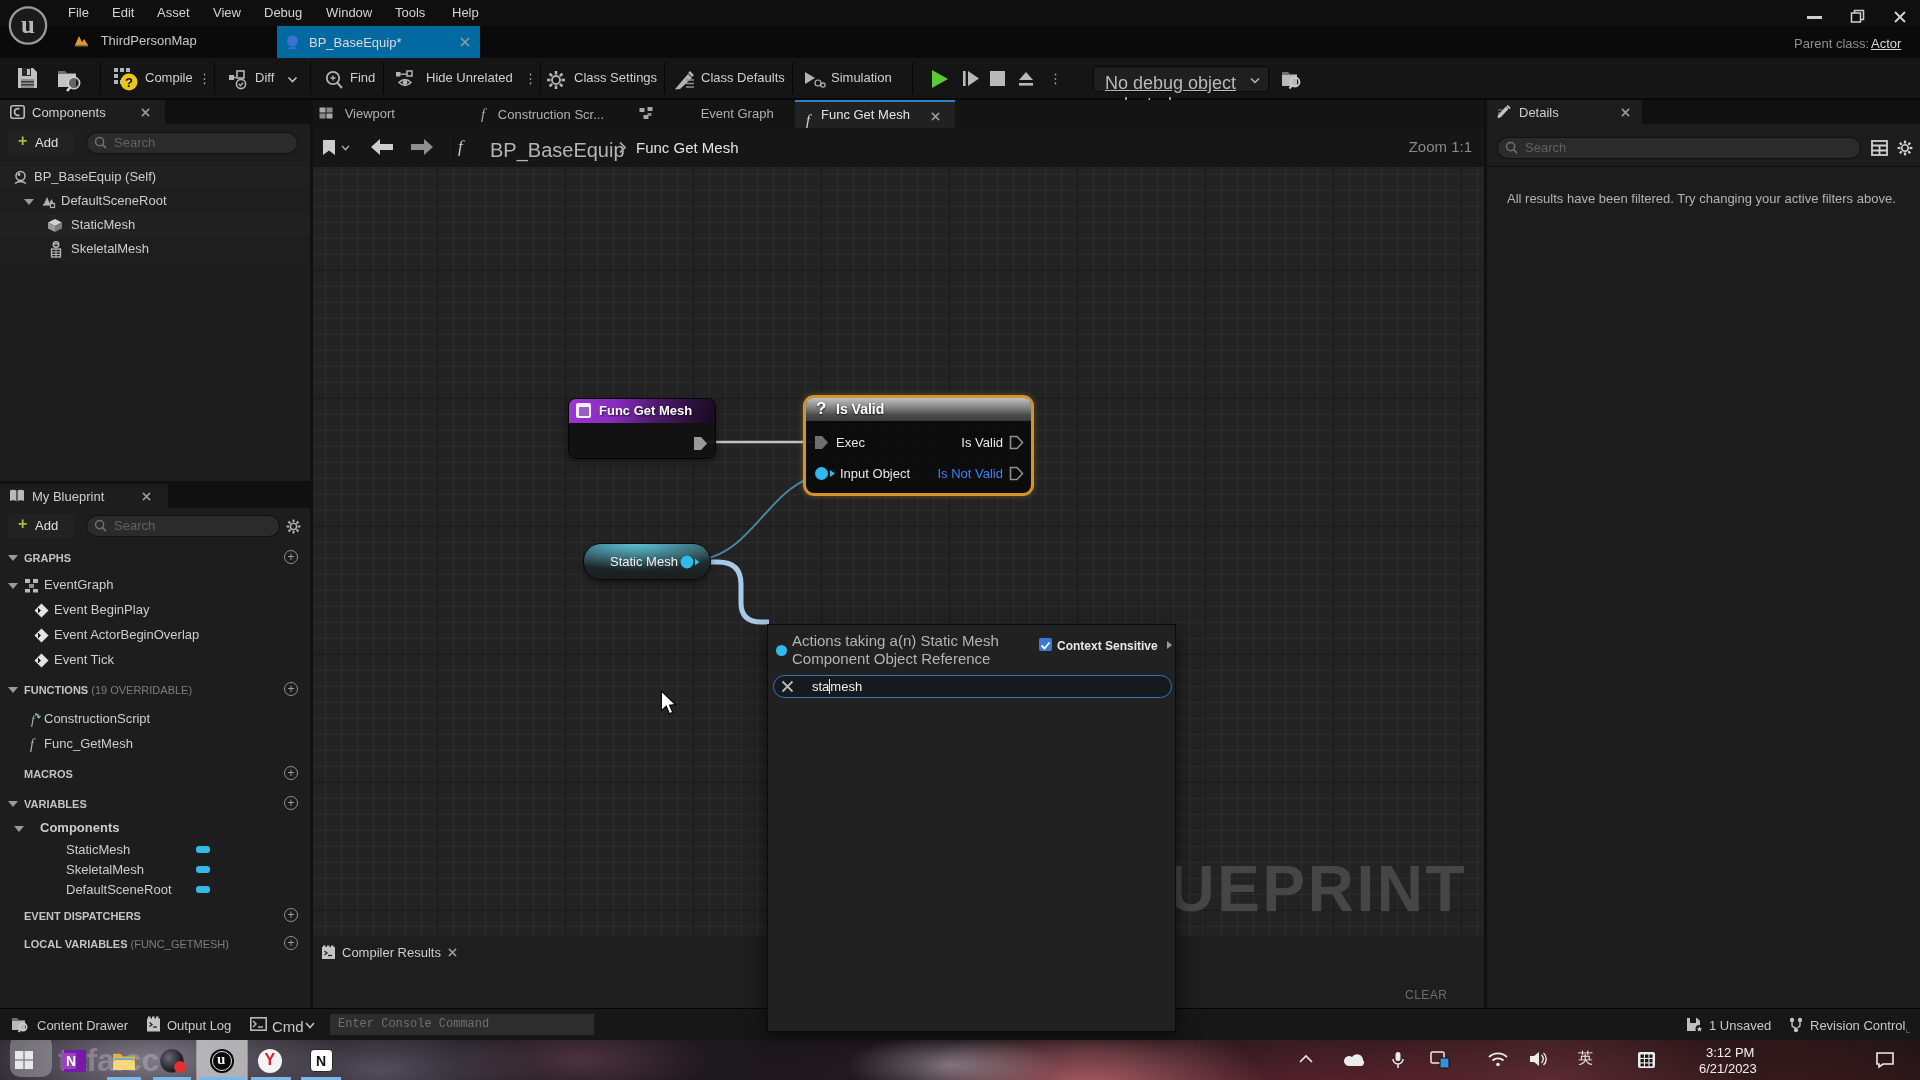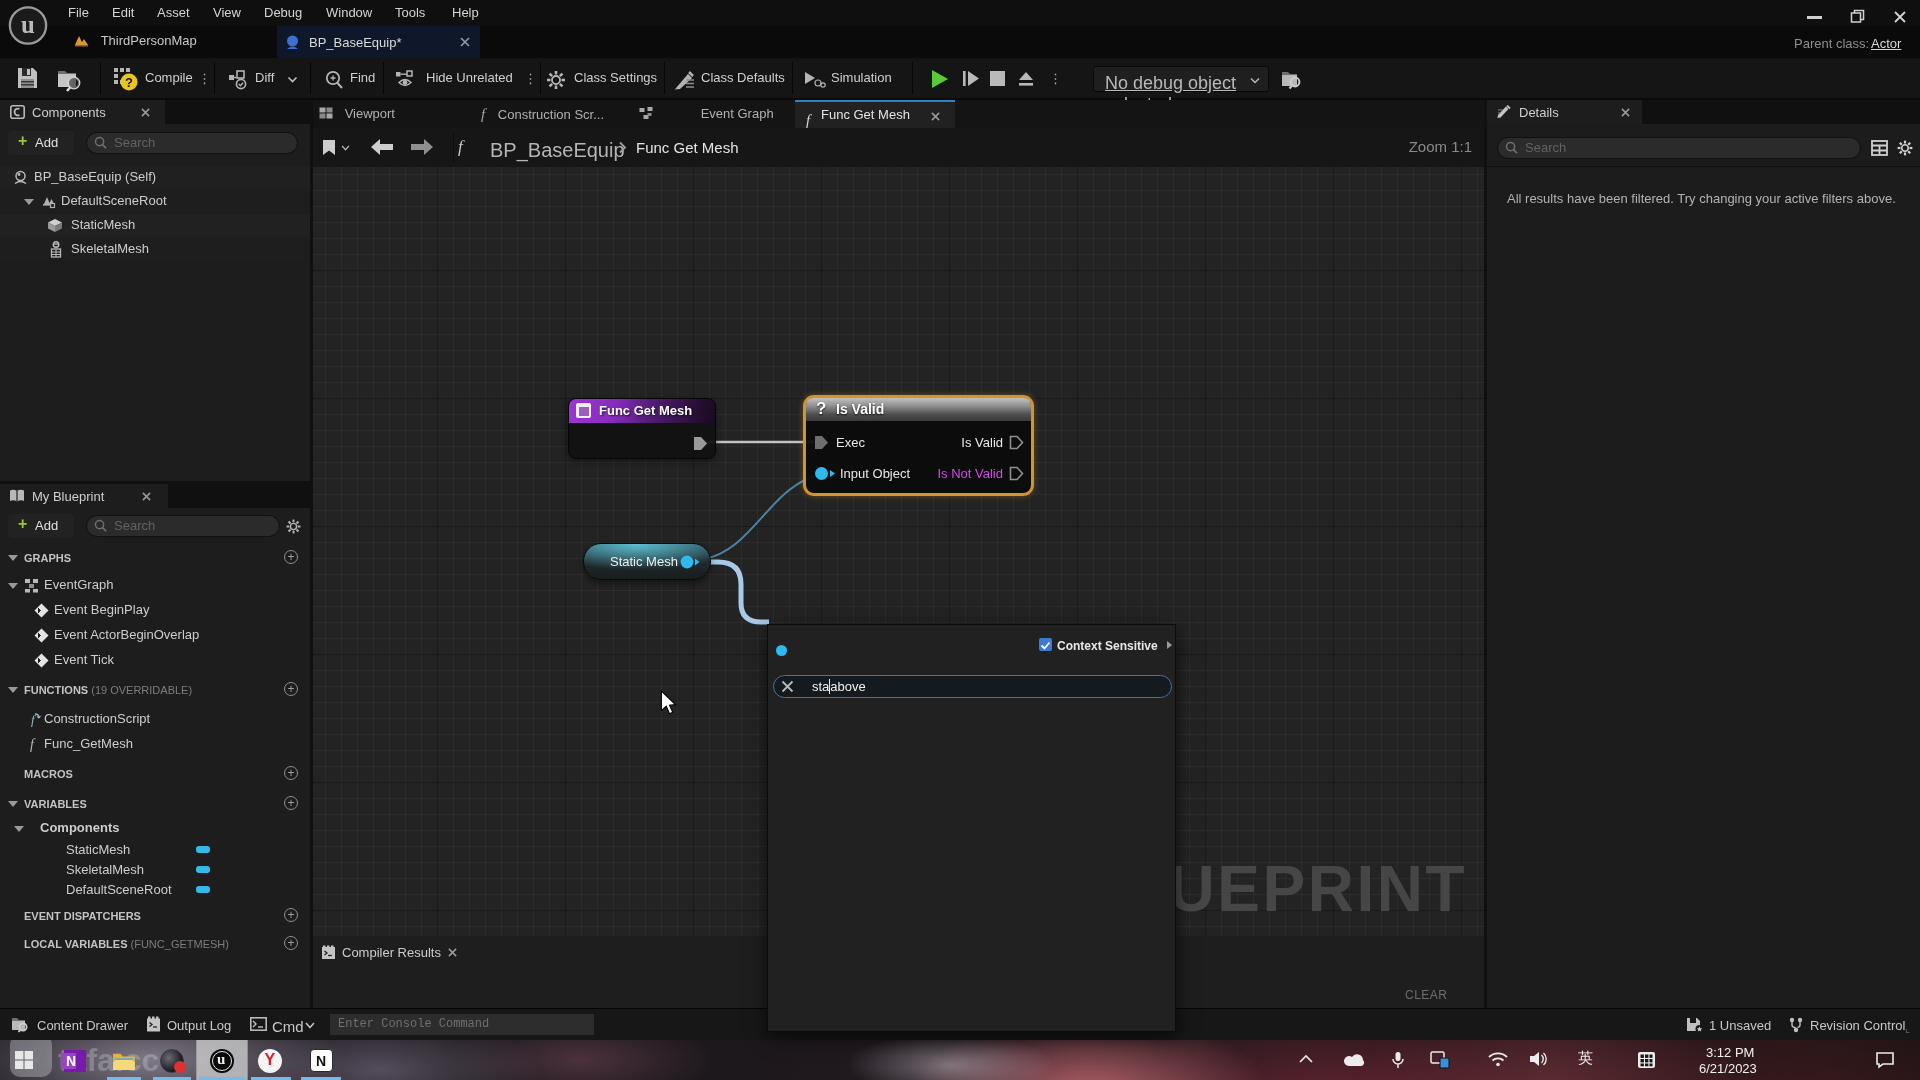--- a/index.html
+++ b/index.html
@@ -9,21 +9,21 @@
 #root { position:relative; width:1920px; height:1080px; }
 
 
 #titlebar { position:absolute; left:0; top:0; width:1920px; height:26px; background:#0f0f0f; }
 .menu { position:absolute; top:0; height:26px; line-height:25px; color:#d4d4d4; font-size:13px; }
 #logo { position:absolute; left:7px; top:4px; width:42px; height:43px; z-index:5; }
 
 
 #tabrow { position:absolute; left:0; top:26px; width:1920px; height:32px; background:#0a0a0a; }
 .atab { position:absolute; top:0; height:32px; color:#c8c8c8; font-size:13px; }
-#tab2 { background:#0f172a; }
+#tab2 { background:#0369a1; }
 
 
 #toolbar { position:absolute; left:0; top:58px; width:1920px; height:42px; background:#151515; border-bottom:2px solid #0a0a0a;}
 .tbtn { position:absolute; top:0; height:40px; line-height:40px; color:#cfcfcf; font-size:13px; }
 .vsep { position:absolute; top:4px; height:32px; width:1px; background:#060606; }
 .vdots { position:absolute; top:13px; width:3px; color:#b0b0b0; font-size:13px; letter-spacing:0; }
 
 
 .panel { position:absolute; background:#1d1d1d; }
 .ptabbar { position:absolute; left:0; top:0; right:0; height:24px; background:#101010; }
@@ -545,21 +545,21 @@
     <span style="position:absolute; right:28px; top:37px; font-size:13px; color:#e8e8e8;">Is Valid</span>
     <svg style="position:absolute; right:7px; top:37px;" width="15" height="15" viewBox="0 0 15 15">
       <path d="M1.5 1.5 H8 L13.5 7.5 L8 13.5 H1.5 Z" fill="none" stroke="#8f8f8f" stroke-width="1.6"></path>
     </svg>
 
     <svg style="position:absolute; left:8px; top:68px;" width="22" height="15" viewBox="0 0 22 15">
       <circle cx="7.5" cy="7.5" r="6.5" fill="#2fb9ef"></circle>
       <path d="M16 4 L21 7.5 L16 11 Z" fill="#2fb9ef"></path>
     </svg>
     <span style="position:absolute; left:34px; top:68px; font-size:13px; color:#e8e8e8;">Input Object</span>
-    <span style="position:absolute; right:28px; top:68px; font-size:13px; color:#d946ef;">Is Not Valid</span>
+    <span style="position:absolute; right:28px; top:68px; font-size:13px; color:#3b82f6;">Is Not Valid</span>
     <svg style="position:absolute; right:7px; top:68px;" width="15" height="15" viewBox="0 0 15 15">
       <path d="M1.5 1.5 H8 L13.5 7.5 L8 13.5 H1.5 Z" fill="none" stroke="#8f8f8f" stroke-width="1.6"></path>
     </svg>
   </div>
 
   <div class="node" style="left:270px; top:376px; width:128px; height:37px; border-radius:18px; border:1.5px solid #0a0a0a;
     background:radial-gradient(100px 26px at 42% 0%, rgba(95,195,215,0.95), rgba(95,195,215,0) 100%), linear-gradient(180deg, #2a4a53 0%, #202b2e 45%, #191d1e 100%); box-shadow:0 3px 6px rgba(0,0,0,0.45);">
     <span style="position:absolute; left:26px; top:10px; font-size:13px; color:#f0f0f0;">Static Mesh</span>
     <svg style="position:absolute; right:10px; top:11px;" width="20" height="14" viewBox="0 0 20 14">
       <circle cx="7" cy="7" r="6.4" fill="#2fb9ef"></circle>
@@ -776,34 +776,35 @@
   </svg>
   <span class="abs" style="left:1706px; top:5px; font-size:13px; color:#f0f0f0;">3:12 PM</span>
   <span class="abs" style="left:1699px; top:21px; font-size:13px; color:#f0f0f0;">6/21/2023</span>
   <svg class="abs" style="left:1875px; top:11px;" width="20" height="18" viewBox="0 0 20 18">
     <path d="M2 2 H18 V13 H8 L4 16 V13 H2 Z" fill="none" stroke="#ececec" stroke-width="1.6"></path>
   </svg>
 </div>
 
 <div id="ctxmenu">
   <div style="position:absolute; left:8px; top:20px; width:11px; height:11px; border-radius:50%; background:#2fb9ef;"></div>
+  <div style="position:absolute; left:24px; top:7px; width:240px; font-size:15px; color:#b4b4b4; line-height:18px;">Actions taking a(n) Static Mesh Component Object Reference</div>
   <div style="position:absolute; left:271px; top:13px; width:13px; height:13px; background:#3a7ad4; border-radius:2px;">
     <svg width="13" height="13" viewBox="0 0 13 13">
           <path d="M2.5 6.5 L5.5 9.5 L10.5 3.5" stroke="#ffffff" stroke-width="1.8" fill="none"></path>
         </svg>
   </div>
   <span style="position:absolute; left:289px; top:14px; font-size:12px; font-weight:bold; color:#e8e8e8;">Context Sensitive</span>
   <svg style="position:absolute; left:398px; top:15px;" width="7" height="10" viewBox="0 0 7 10">
     <path d="M1 1 L6 5 L1 9 Z" fill="#9a9a9a"></path>
   </svg>
   <div style="position:absolute; left:5px; top:50px; width:399px; height:23px; background:#151a1e; border:1.5px solid #3873c2; border-radius:12px;">
     <svg style="position:absolute; left:7px; top:4px;" width="13" height="13" viewBox="0 0 13 13">
       <path d="M1.5 1.5 L11.5 11.5 M11.5 1.5 L1.5 11.5" stroke="#b9b9b9" stroke-width="1.8"></path>
     </svg>
-    <span style="position:absolute; left:38px; top:3px; font-size:13px; color:#f0f0f0;">sta<span style="border-left:1px solid #e8e8e8;">above</span></span>
+    <span style="position:absolute; left:38px; top:3px; font-size:13px; color:#f0f0f0;">sta<span style="border-left:1px solid #e8e8e8;">mesh</span></span>
   </div>
 </div>
 
 <svg class="abs" style="left:660px; top:690px; z-index:60;" width="19" height="26" viewBox="0 0 17 24">
   <path d="M1 1 L1 19 L5.5 15 L8.5 22 L11.5 20.5 L8.5 14 L14 13.5 Z" fill="#ffffff" stroke="#000" stroke-width="1"></path>
 </svg>
 
 </div>
 
 </body></html>

